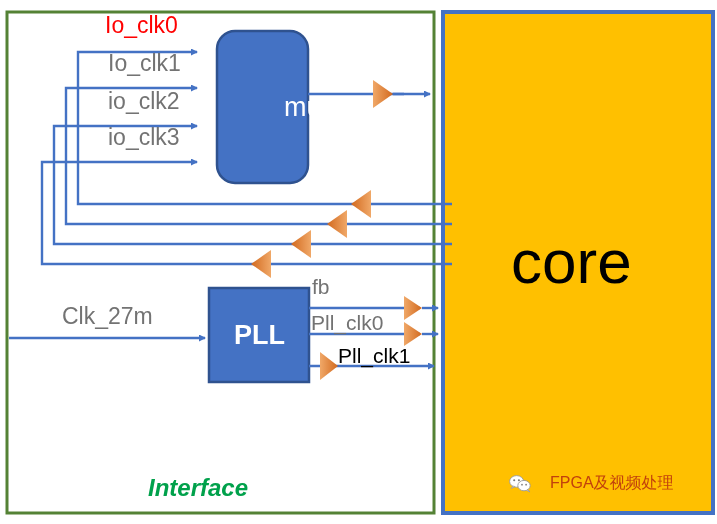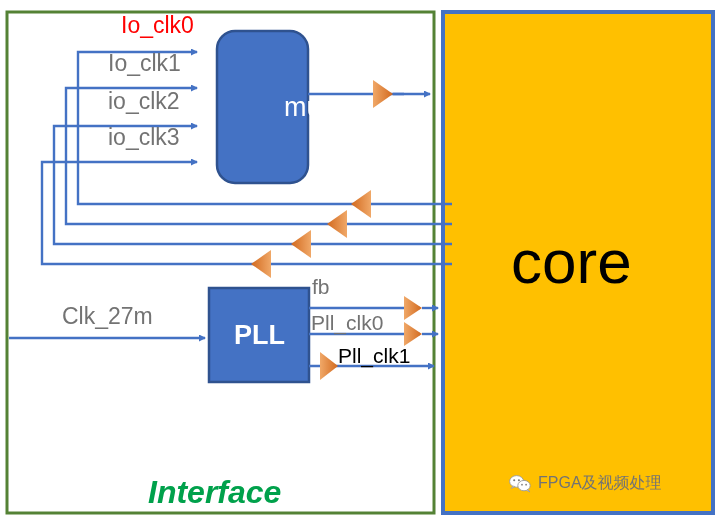--- a/index.html
+++ b/index.html
@@ -38,36 +38,36 @@
   }
   #core-text{
     position:absolute;
     color:#000000;
     font-size:62px;
     white-space:nowrap;
   }
   #interface-text{
     position:absolute;
     color:#00A14B;
-    font-size:32px;
+    font-size:24px;
     font-weight:bold;
     font-style:italic;
     white-space:nowrap;
     text-align:center;
   }
   #watermark{
     position:absolute;
     display:flex;
     align-items:center;
     gap:7px;
     color:#4d4d4d;
     font-size:16px;
     white-space:nowrap;
   }
-  #watermark .wm-text{ color:#737373; }
+  #watermark .wm-text{ color:#c2410c;margin-left:12px; }
 </style>
 </head>
 <body>
 
 <div id="stage">
 
   <svg id="svg-layer" viewBox="0 0 717 524" xmlns="http://www.w3.org/2000/svg">
 
     <defs>
       <marker id="blueArrow" markerWidth="7" markerHeight="7" refX="6" refY="3.5" orient="auto" markerUnits="userSpaceOnUse">
@@ -116,21 +116,21 @@
 
     <line x1="309" y1="334" x2="420" y2="334" stroke="#4472C4" stroke-width="2.4"></line>
     <path d="M404,322 L422,334 L404,346 z" fill="url(#bufGrad)"></path>
     <line x1="422" y1="334" x2="438" y2="334" stroke="#4472C4" stroke-width="2.4" marker-end="url(#blueArrow)"></line>
 
     <line x1="309" y1="366" x2="434" y2="366" stroke="#4472C4" stroke-width="2.4" marker-end="url(#blueArrow)"></line>
     <path d="M320,352 L338,366 L320,380 z" fill="url(#bufGrad)"></path>
 
   </svg>
 
-  <div class="lbl clk-label red" style="left:105px; top:14px;margin-left:16px;">Io_clk0</div>
+  <div class="lbl clk-label red" style="left:105px; top:14px;">Io_clk0</div>
 
   <div class="lbl clk-label" style="left:108px; top:52px;">Io_clk1</div>
 
   <div class="lbl clk-label" style="left:108px; top:90px;">io_clk2</div>
 
   <div class="lbl clk-label" style="left:108px; top:126px;">io_clk3</div>
 
   <div class="blk-text" style="left:236px; top:92px;margin-left:48px;">mux</div>
 
   <div class="blk-text" style="left:234px; top:320px;font-weight:bold;">PLL</div>

